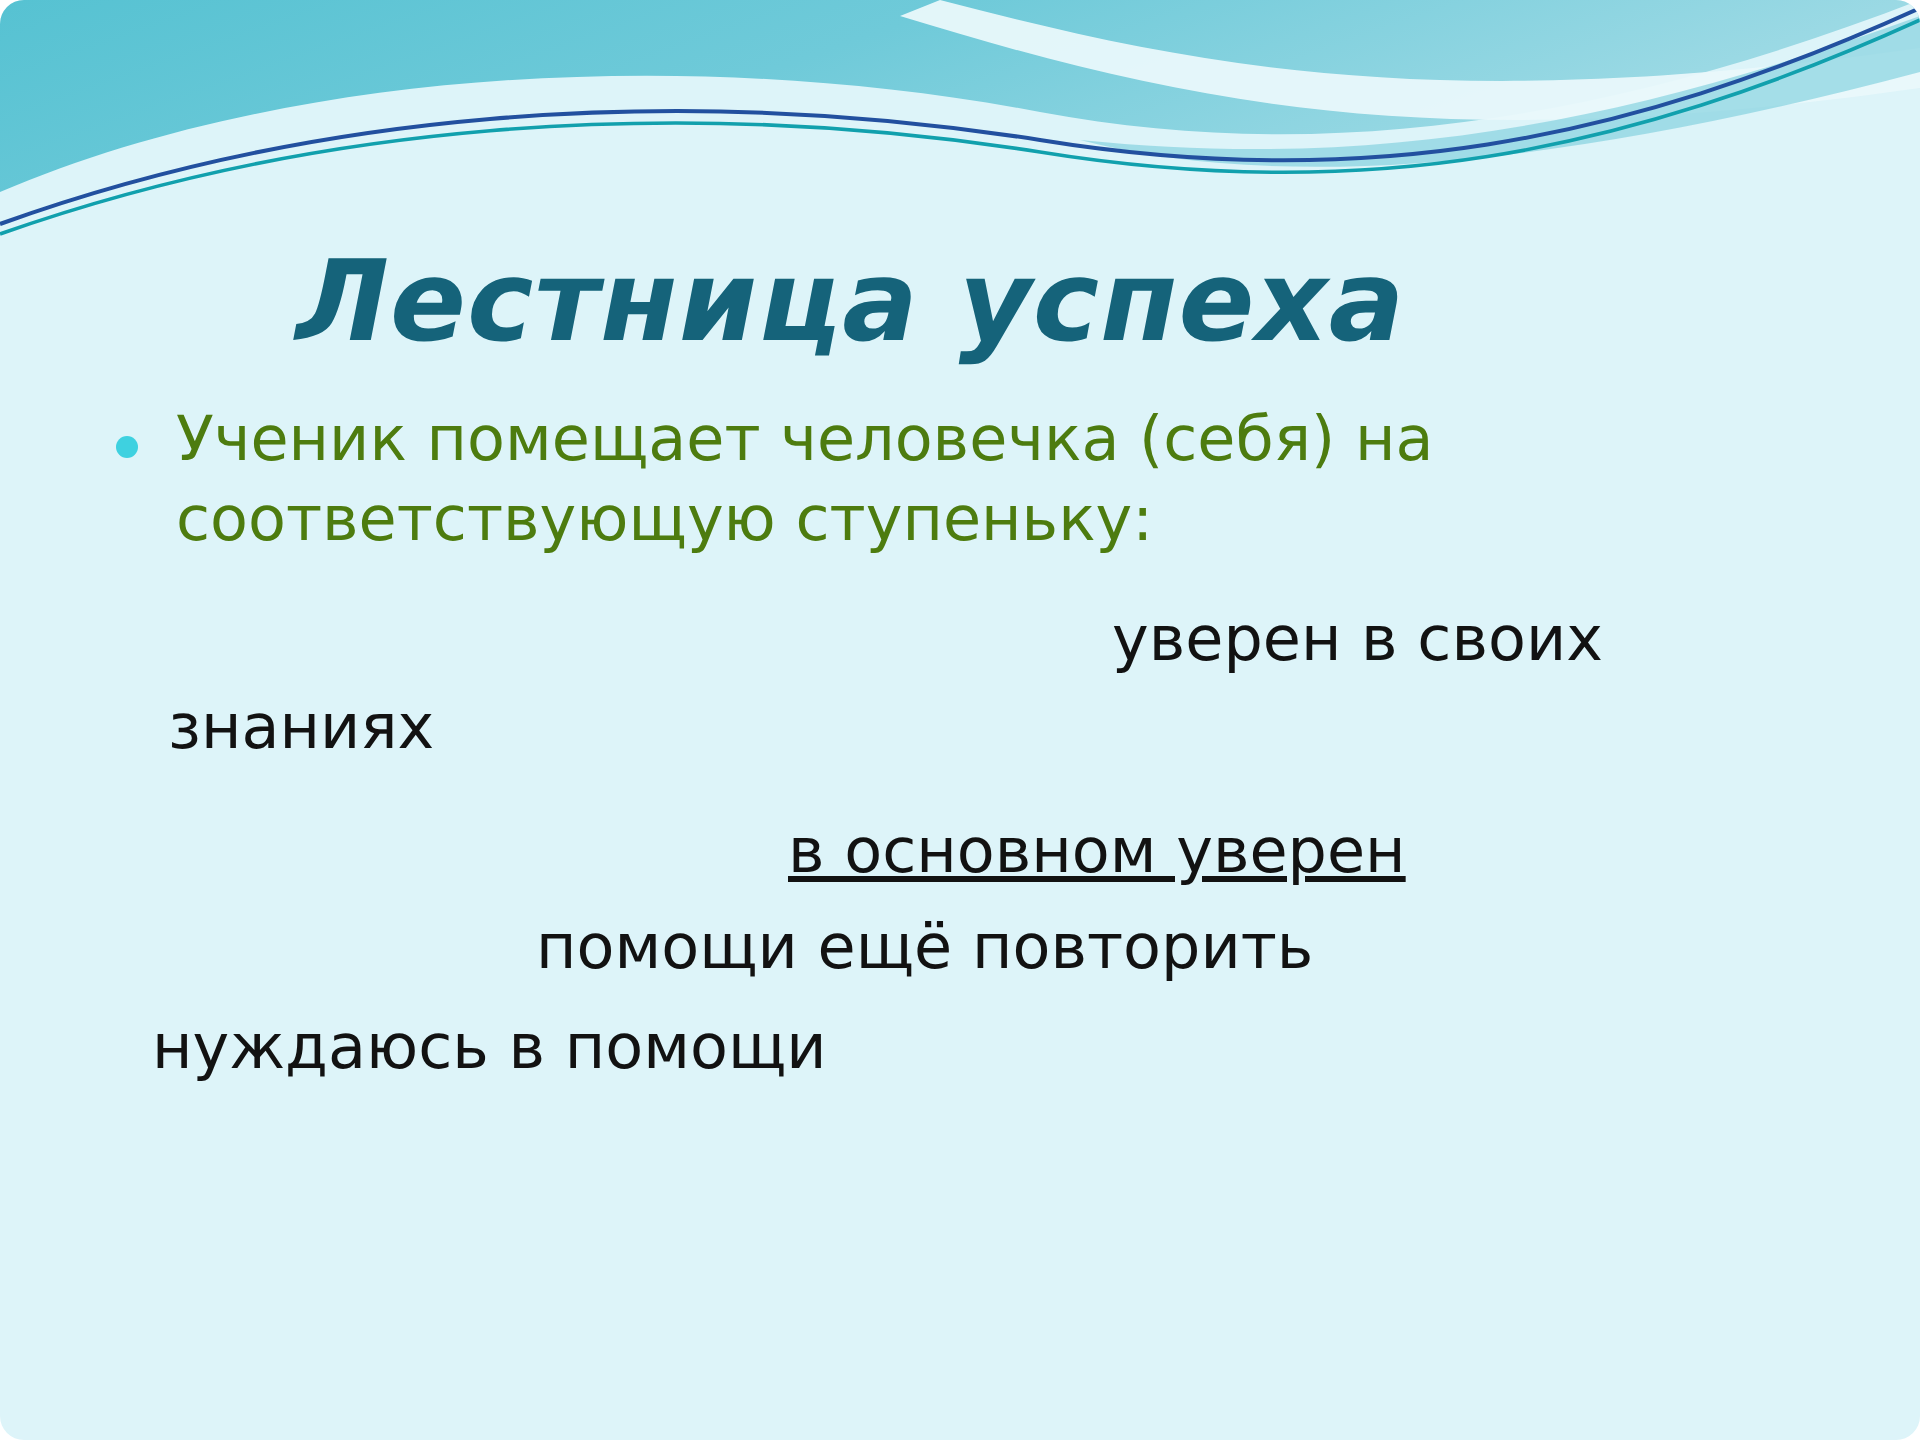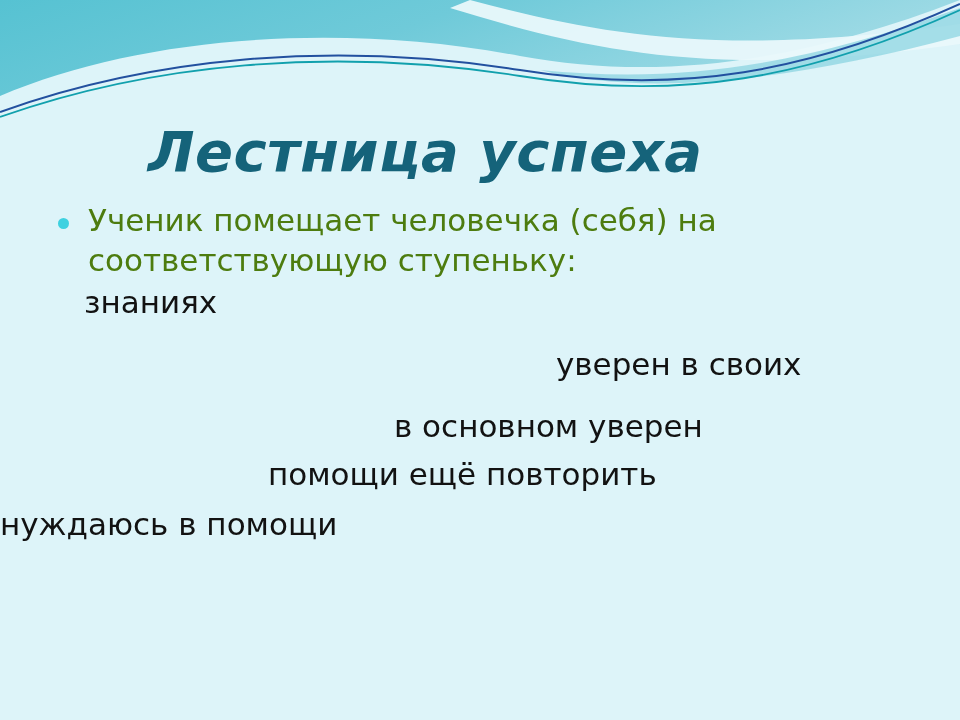--- a/index.html
+++ b/index.html
@@ -8,20 +8,21 @@
     padding: 0;
     background: #ffffff;
   }
   .slide {
     position: relative;
     width: 960px;
     height: 720px;
     overflow: hidden;
     background: #ddf4f9;
     font-family: "DejaVu Sans", "Liberation Sans", sans-serif;
+    border-radius: 12px;
     -webkit-font-smoothing: antialiased;
   }
 
   
   .wave-band {
     position: absolute;
     left: 0;
     top: 0;
     width: 960px;
     height: 118px;
@@ -78,23 +79,23 @@
   }
 
   .step-line {
     font-size: 31px;
     line-height: 44px;
     color: #121212;
     white-space: pre;
   }
   .step-1 { margin-top: 18px; padding-left: 556px; }
   .step-1b { padding-left: 84px; }
-  .step-2 { margin-top: 18px; padding-left: 394px; }
+  .step-2 { margin-top: 18px; padding-left: 394px; text-decoration: underline; }
   .step-3 { margin-top: 4px;  padding-left: 268px; }
-  .step-4 { margin-top: 6px;  }
+  .step-4 { margin-top: 6px;  padding-left: 76px; }
 </style>
 </head>
 <body>
 
 <div class="slide">
 
   <div class="wave-band">
     <svg viewBox="0 0 960 118" preserveAspectRatio="none" xmlns="http://www.w3.org/2000/svg">
       <defs>
         <linearGradient id="tealGrad" x1="0" y1="0" x2="1" y2="0.35">
@@ -124,23 +125,23 @@
 
   <div class="slide-title">Лестница успеха</div>
 
   <div class="body-block">
 
     <div class="bullet-row">
       <span class="bullet-dot"></span>
       <span>Ученик помещает человечка (себя) на соответствующую ступеньку:</span>
     </div>
 
+    <div class="step-line step-1">уверен в своих</div>
+
     <div class="step-line step-1b">знаниях</div>
-
-    <div class="step-line step-1">уверен в своих</div>
 
     <div class="step-line step-2">в основном уверен</div>
 
     <div class="step-line step-3">помощи ещё повторить</div>
 
     <div class="step-line step-4">нуждаюсь в помощи</div>
 
   </div>
 </div>
 

